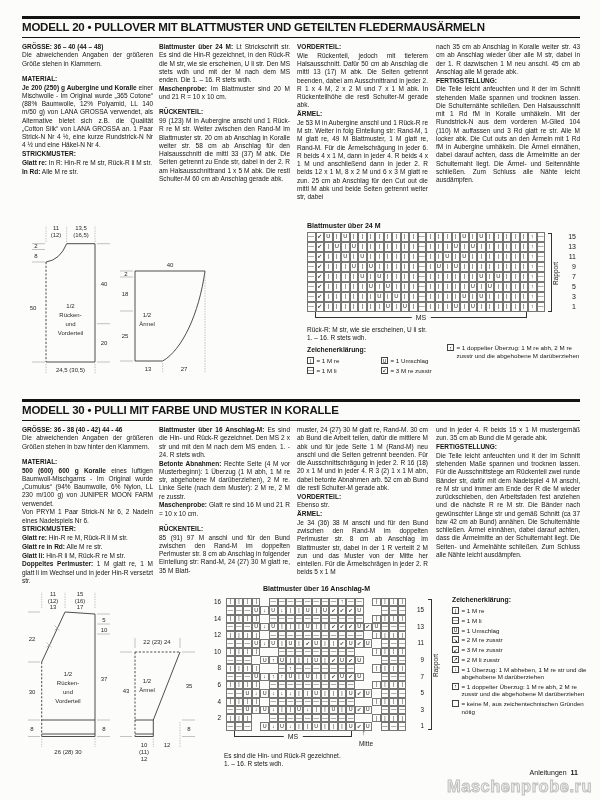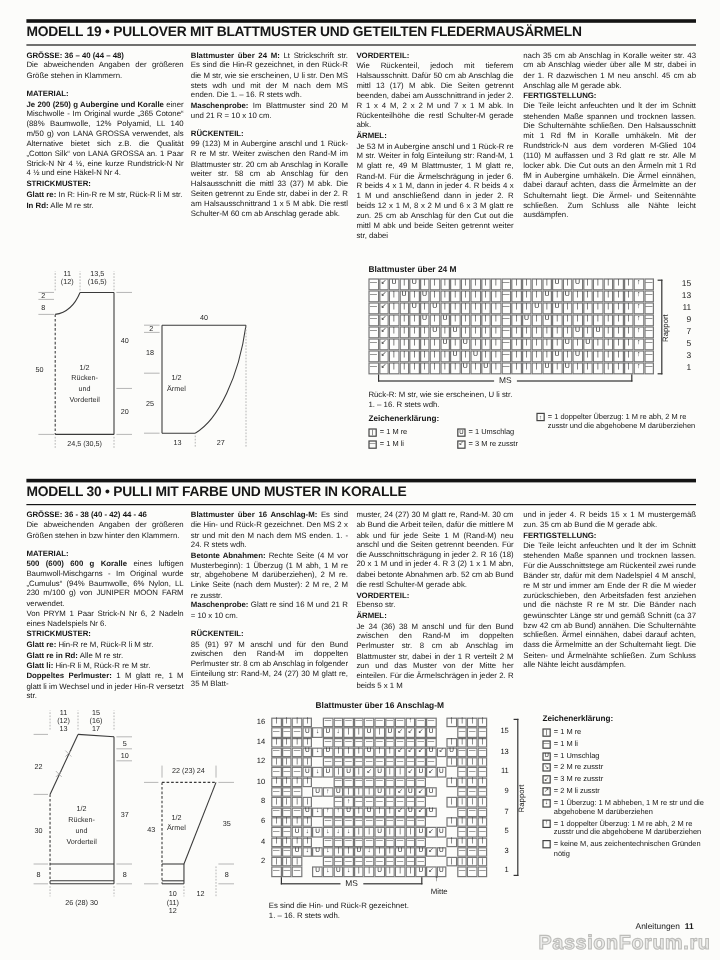--- a/index.html
+++ b/index.html
@@ -55,21 +55,21 @@
   .footer b{margin-left:4px;}
   .watermark{position:absolute;right:8px;top:777px;font-size:16.5px;font-weight:bold;
              color:#ececea;-webkit-text-stroke:0.9px #bdbdba;letter-spacing:0.5px;}
 </style>
 </head>
 <body>
 
 <div class="page">
 
   <div class="rule thick" style="top:16px"></div>
-  <div class="sec-title" style="top:20.5px">MODELL 19 • PULLOVER MIT BLATTMUSTER UND GETEILTEN FLEDERMAUSÄRMELN</div>
+  <div class="sec-title" style="top:20.5px">MODELL 20 • PULLOVER MIT BLATTMUSTER UND GETEILTEN FLEDERMAUSÄRMELN</div>
   <div class="rule thin" style="top:36.5px"></div>
 
   <div class="col" style="left:22px;top:43px;width:131px">
       <div class="para"><b class="blk">GRÖSSE: 36 – 40 (44 – 48)</b>Die abweichenden Angaben der größeren Größe stehen in Klammern.</div>
       <div class="para hd gap">MATERIAL:</div>
       <div class="para"><b>Je 200 (250) g Aubergine und Koralle</b> einer Mischwolle - Im Original wurde „365 Cotone“ (88% Baumwolle, 12% Polyamid, LL 140 m/50 g) von LANA GROSSA verwendet, als Alternative bietet sich z.B. die Qualität „Cotton Silk“ von LANA GROSSA an. 1 Paar Strick-N Nr 4 ½, eine kurze Rundstrick-N Nr 4 ½ und eine Häkel-N Nr 4.</div>
       <div class="para hd">STRICKMUSTER:</div>
       <div class="para"><b>Glatt re:</b> In R: Hin-R re M str, Rück-R li M str.</div>
       <div class="para"><b>In Rd:</b> Alle M re str.</div>
     </div>
@@ -999,15 +999,15 @@
       </div>
       <div class="leg">
         <span class="leg-sym"></span>
         <span class="leg-txt">= keine M, aus zeichentechnischen Gründen nötig</span>
       </div>
     </div>
 
   <div class="footer">
     <span>Anleitungen</span><b>11</b>
   </div>
-  <div class="watermark">PassionForum.ru</div>
+  <div class="watermark">Maschenprobe.ru</div>
 
 </div>
 
 </body></html>

